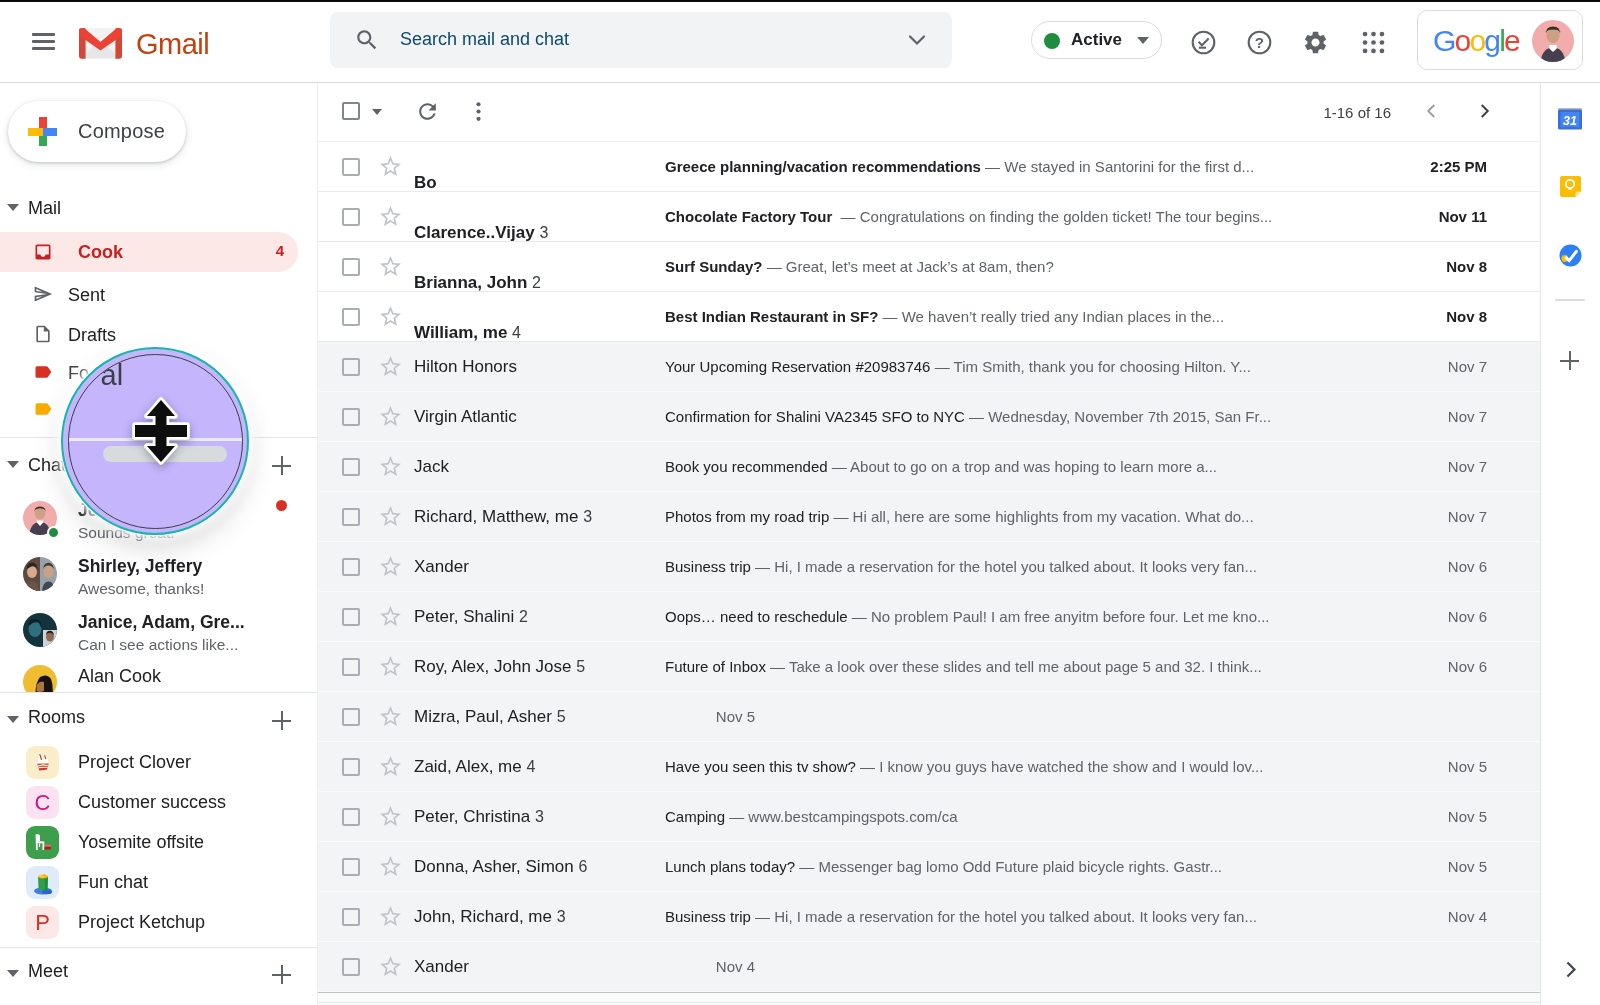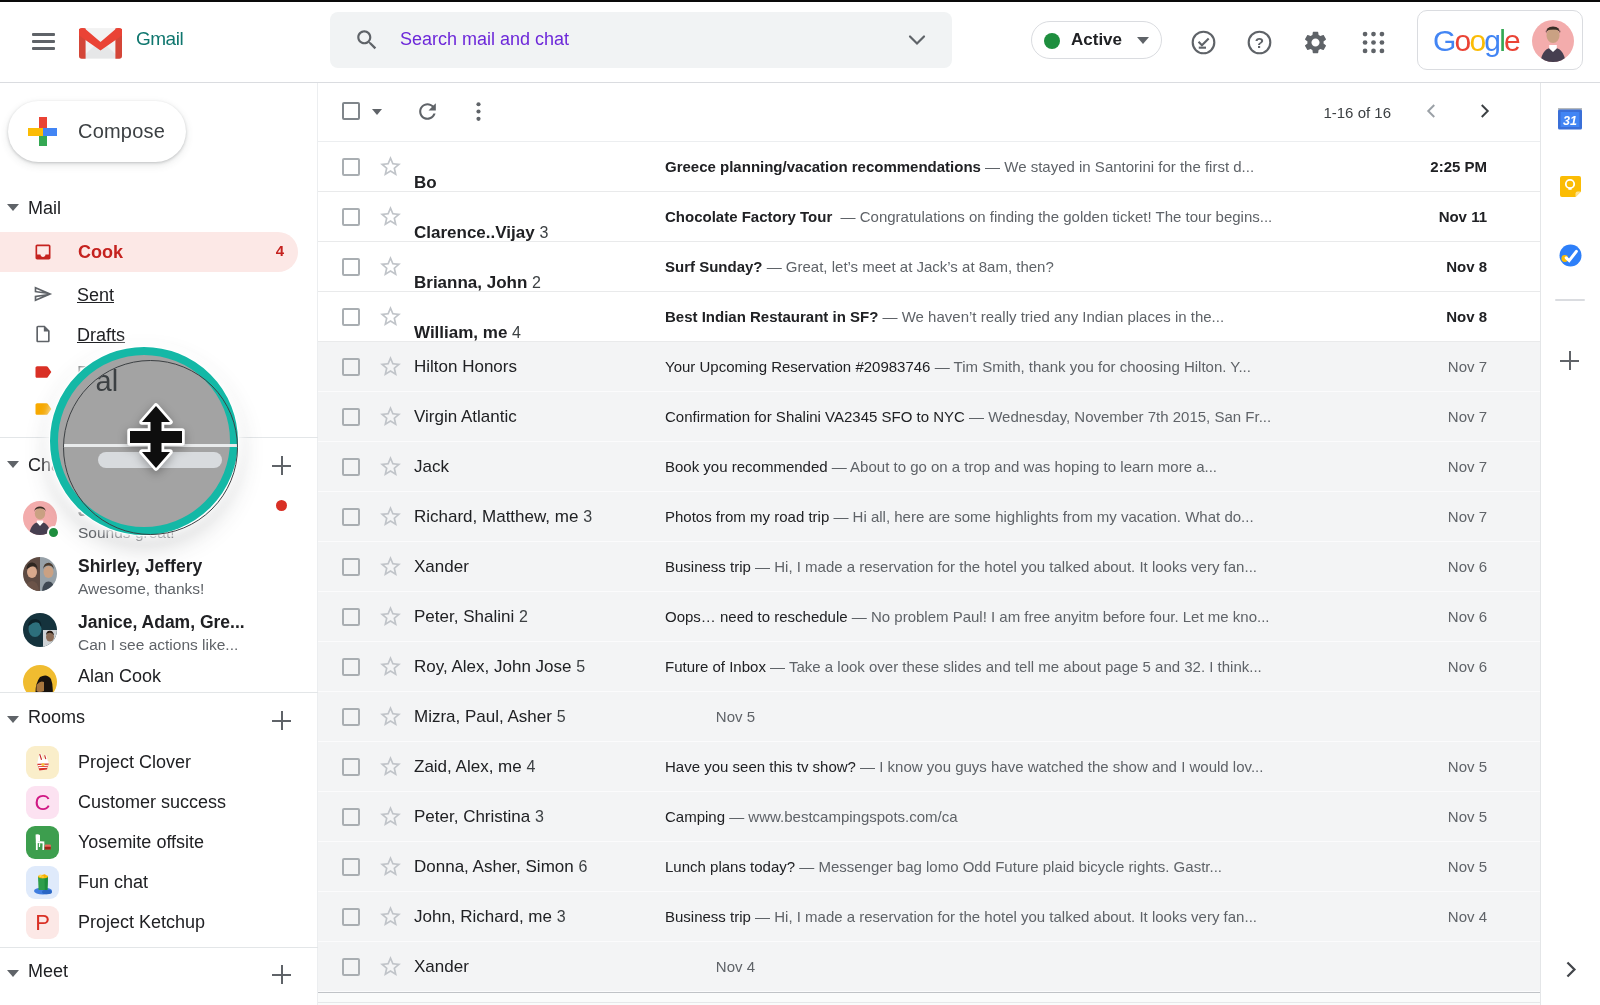--- a/index.html
+++ b/index.html
@@ -7,28 +7,28 @@
     font-family:"Liberation Sans", sans-serif; -webkit-font-smoothing:antialiased; }
   .abs { position:absolute; }
   #stage { position:relative; width:1600px; height:1005px; }
   #topline { left:0; top:0; width:1600px; height:2px; background:#0a0a0a; }
   #header { left:0; top:2px; width:1600px; height:81px; background:#fff; border-bottom:1px solid #dadce0; }
   
   .burger { left:32px; top:31px; width:23px; height:16px; }
   .burger div { height:2.7px; background:#5f6368; border-radius:1px; margin-bottom:4.3px; }
   
   #search { left:330px; top:10px; width:622px; height:56px; background:#f1f3f4; border-radius:8px; }
-  #search .ph { position:absolute; left:70px; top:17px; font-size:18px; color:#6d28d9; }
+  #search .ph { position:absolute; left:70px; top:17px; font-size:18px; color:#0c4a6e; }
   
   #sidebar { left:0; top:83px; width:318px; height:922px; background:#fff; border-right:1px solid #eceef0;padding-left:48px; }
   .tri { width:0; height:0; border-left:6px solid transparent; border-right:6px solid transparent; border-top:7px solid #5f6368; }
   .shead { font-size:18px; font-weight:500; color:#202124; }
   .srow { position:absolute; left:0; width:298px; height:40px; }
   .sic { position:absolute; left:33px; top:10px; }
-  .slab { position:absolute; left:77px; top:11px; font-size:18px; color:#202124;text-decoration:underline; }
+  .slab { position:absolute; left:68px; top:11px; font-size:18px; color:#202124; }
   .plus { width:19px; height:19px; }
   .ph1 { position:absolute; left:0; top:8.5px; width:19px; height:2px; background:#5f6368; }
   .ph2 { position:absolute; left:8.5px; top:0; width:2px; height:19px; background:#5f6368; }
   .crow { position:absolute; left:0; width:318px; height:56px; }
   .cav { position:absolute; left:23px; top:0; }
   .cname { position:absolute; left:78px; top:-1px; font-size:17.5px; font-weight:bold; color:#202124; }
   .csub { position:absolute; left:78px; top:23px; font-size:15.5px; color:#5f6368; }
   .rrow { position:absolute; left:0; width:318px; height:40px; }
   .ric { position:absolute; left:26px; top:0; width:33px; height:33px; border-radius:9px; display:flex; align-items:center; justify-content:center; }
   .rlab { position:absolute; left:78px; top:6px; font-size:18px; color:#202124; }
@@ -62,21 +62,21 @@
     <svg class="abs" style="left:79px;top:25px" width="43" height="33" viewBox="0 0 43 33">
       <rect x="2" y="1.5" width="39" height="30" fill="#f2f2f2"></rect>
       <path d="M2 31.5 L21.5 13 L41 31.5 Z" fill="#e6e7e8"></path>
       <path d="M2 1.5 L21.5 17 L41 1.5 L41 8 L21.5 24 L2 8 Z" fill="#e8eaeb" opacity="0"></path>
       <path d="M0 4 Q0 1 2.5 1.2 L6.6 1.2 L6.6 31.8 L2.8 31.8 Q0 31.8 0 29 Z" fill="#d44638"></path>
       <path d="M43 4 Q43 1 40.5 1.2 L36.4 1.2 L36.4 31.8 L40.2 31.8 Q43 31.8 43 29 Z" fill="#d44638"></path>
       <path d="M0 2 L3.2 1.1 Q5 1 6.3 2.1 L21.5 15 L36.7 2.1 Q38 1 39.8 1.1 L43 2 L43 8.6 L21.5 23.6 L0 8.6 Z" fill="#ea4335"></path>
       <path d="M6.6 1.2 L21.5 13.8 L36.4 1.2 Z" fill="#f2f2f2"></path>
       <path d="M2 1.5 L6.6 1.5 L6.6 5 Z M41 1.5 L36.4 1.5 L36.4 5 Z" fill="#d44638" opacity="0"></path>
     </svg>
-    <div class="abs" style="left:136px;top:26px;font-size:19px;color:#0f766e;letter-spacing:-0.5px">Gmail</div>
+    <div class="abs" style="left:136px;top:26px;font-size:29px;color:#c2410c;letter-spacing:-0.5px">Gmail</div>
     <div class="abs" id="search">
       <svg class="abs" style="left:24px;top:15px" width="26" height="26" viewBox="0 0 24 24">
           <path d="M15.5 14h-.79l-.28-.27C15.41 12.59 16 11.11 16 9.5 16 5.91 13.09 3 9.5 3S3 5.91 3 9.5 5.91 16 9.5 16c1.61 0 3.09-.59 4.23-1.57l.27.28v.79l5 4.99L20.49 19l-4.99-5zm-6 0C7.01 14 5 11.99 5 9.5S7.01 5 9.5 5 14 7.01 14 9.5 11.99 14 9.5 14z" fill="#5f6368"></path>
         </svg>
       <span class="ph">Search mail and chat</span>
       <svg class="abs" style="left:578px;top:21px" width="18" height="14" viewBox="0 0 18 14">
           <path d="M2 3.5 L9 10.5 L16 3.5" stroke="#5f6368" stroke-width="2.2" fill="none" stroke-linecap="round"></path>
         </svg>
     </div>
     <div class="abs" style="left:1031px;top:19px;width:131px;height:38px;border:1px solid #dadce0;border-radius:19px;background:#fff">
@@ -519,21 +519,21 @@
     </svg>
     <div class="abs" style="left:14px;top:216px;width:30px;height:2px;background:#dadce0;border-radius:1px"></div>
     <div class="abs plus" style="left:19px;top:268px">
         <div class="ph1" style="background:#606368"></div>
         <div class="ph2" style="background:#606368"></div>
       </div>
     <svg class="abs" style="left:19px;top:876px" width="21" height="21" viewBox="0 0 24 24">
         <path d="M8.5 4 L16.5 12 L8.5 20" stroke="#43464b" stroke-width="2.6" fill="none"></path>
       </svg>
   </div>
-  <div class="abs" id="loupe" style="left:50px;top:347px;width:188px;height:188px;border-radius:50%;background:#a3a3a3;border:8px solid #14b8a6;box-shadow:0 0 0 1px #fff, 0 0 9px 5px rgba(255,255,255,.85), 0 12px 26px rgba(60,64,67,.22)">
+  <div class="abs" id="loupe" style="left:61px;top:347px;width:188px;height:188px;border-radius:50%;background:#c4b5fd;border:2px solid #14b8a6;box-shadow:0 0 0 1px #fff, 0 0 9px 5px rgba(255,255,255,.85), 0 12px 26px rgba(60,64,67,.22)">
     <div class="abs" style="left:4.5px;top:4.5px;width:175px;height:175px;border-radius:50%;border:1.5px solid #3c4043;overflow:hidden">
       <div class="abs" style="left:32px;top:4px;font-size:29px;font-weight:500;color:#3c4043">al</div>
       <div class="abs" style="left:-10px;top:83.5px;width:200px;height:3px;background:#e9ebec"></div>
       <div class="abs" style="left:34px;top:91px;width:124px;height:16px;border-radius:8px;background:#d8dbde"></div>
     </div>
     <svg class="abs" style="left:66px;top:46px;filter:drop-shadow(0 3px 5px rgba(0,0,0,.3))" width="64" height="72" viewBox="0 0 60 72">
       <g stroke="#fff" stroke-width="5.5" fill="#0e0e0e" stroke-linejoin="round">
         <path d="M30 5 L44 21 L35.5 21 L35.5 51 L44 51 L30 67 L16 51 L24.5 51 L24.5 21 L16 21 Z"></path>
         <path d="M4 30 L56 30 L56 42 L4 42 Z"></path>
       </g>

